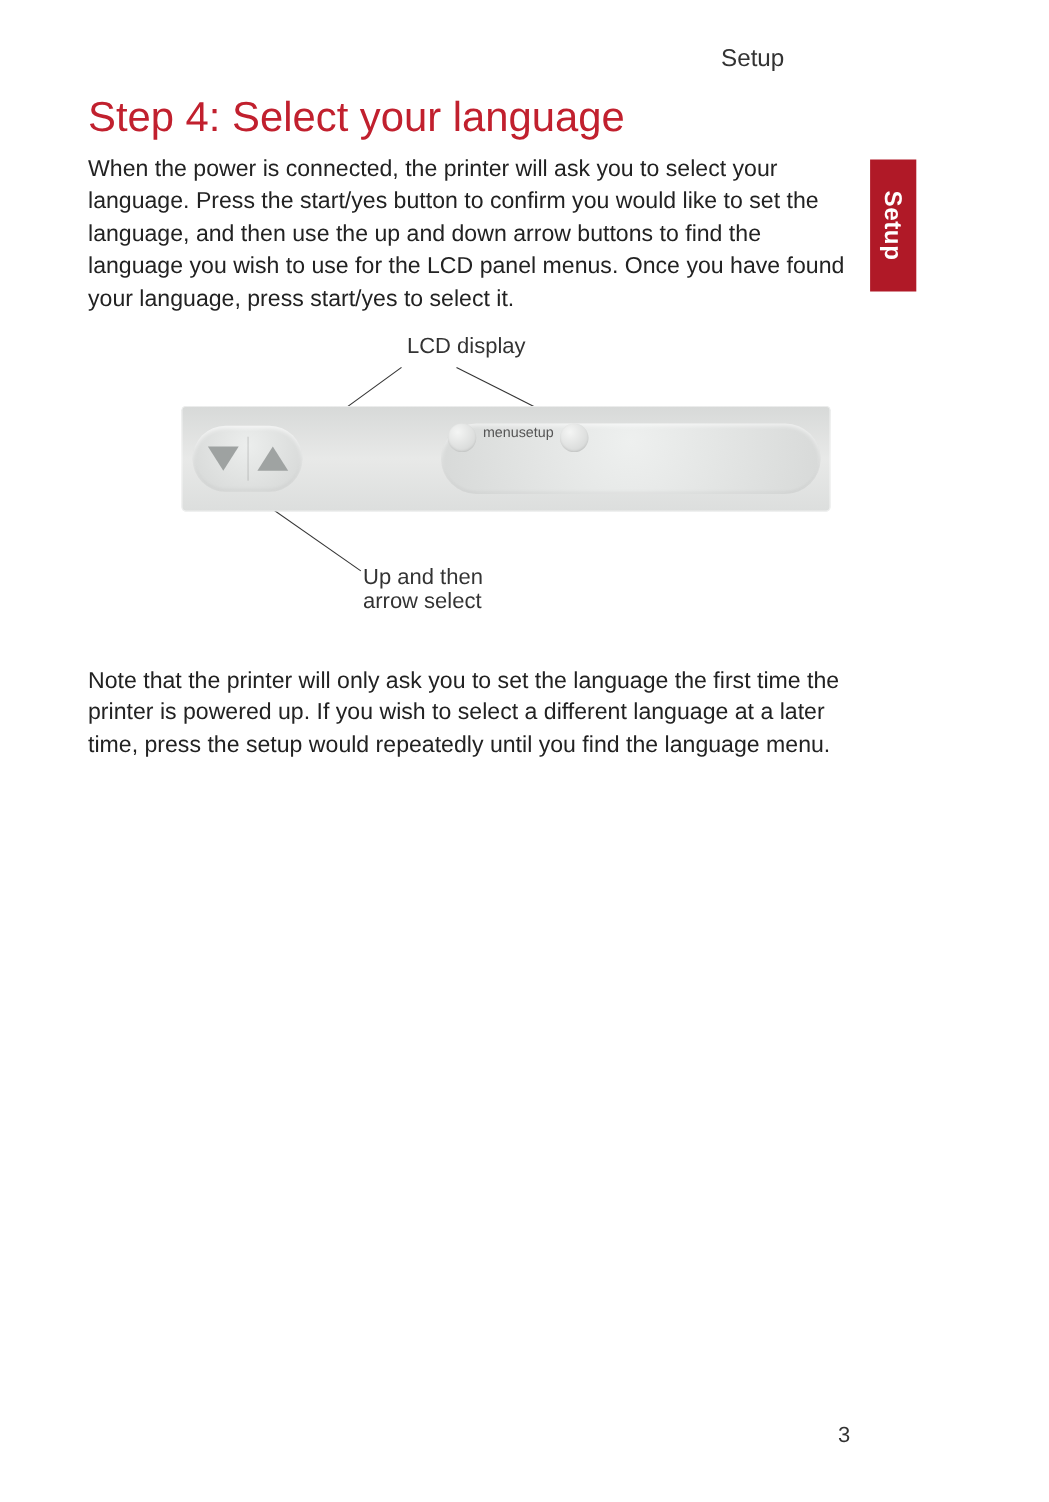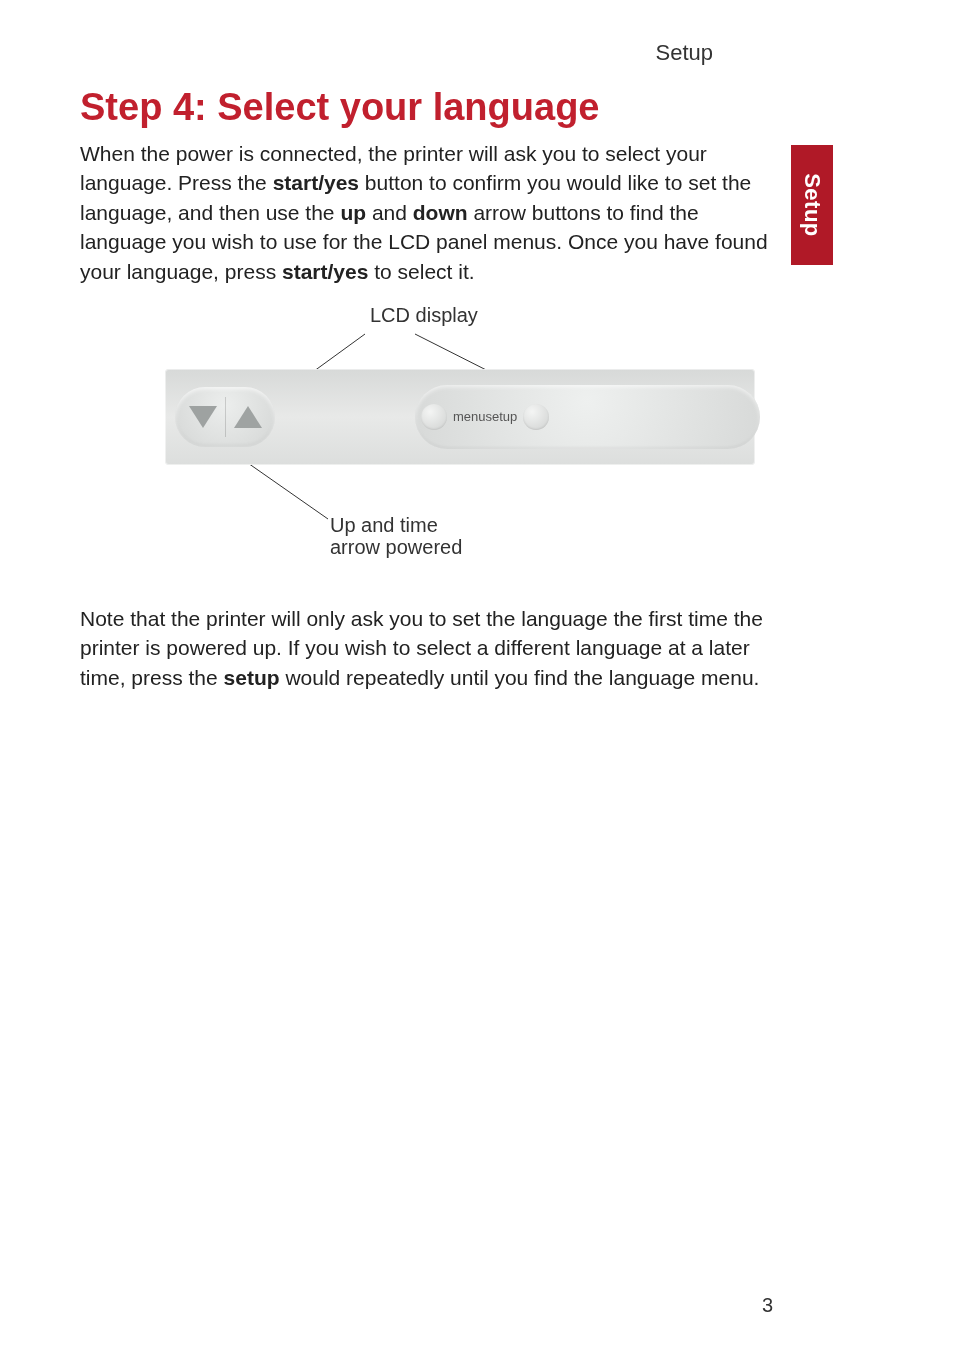--- a/index.html
+++ b/index.html
@@ -40,32 +40,32 @@
     align-items: center;
     justify-content: center;
   }
   .side-tab span {
     transform: rotate(90deg);
     white-space: nowrap;
     letter-spacing: 0.5px;
   }
   h1 {
     color: #c1202e;
-    font-weight: 700;
+    font-weight: 400;
     font-size: 38px;
     margin: 20px 0 10px 0;
   }
   p.body {
     font-size: 21px;
     line-height: 1.4;
     margin: 0 0 18px 0;
     max-width: 760px;
     color: #222;
   }
-  p.body b { font-weight: 700; }
+  p.body b { font-weight: 400; }
 
   
   .diagram-wrap {
     position: relative;
     width: 760px;
     height: 270px;
     margin: 10px 0 30px 0;
   }
   .lcd-label {
     position: absolute;
@@ -125,28 +125,28 @@
   .tri-down { border-top: 22px solid #9ea2a1; }
   .tri-up   { border-bottom: 22px solid #9fa3a2; }
   .divider {
     width: 1px; height: 40px;
     background: rgba(0,0,0,0.15);
     margin: 0 2px;
   }
 
   .lcd-cluster {
     position: absolute;
-    left: 250px;
+    left: 236px;
     top: 16px;
     width: 345px;
     height: 64px;
     border-radius: 34px;
     background: radial-gradient(circle at 50% 25%, #eef0ef, #d7d9d8);
     display: flex;
-    align-items: center;
+    align-items: flex-start;
     box-shadow: inset 0 2px 4px rgba(255,255,255,0.6), inset 0 -2px 3px rgba(0,0,0,0.05);
   }
   .mini-btn {
     width: 26px; height: 26px;
     border-radius: 50%;
     background: radial-gradient(circle at 35% 30%, #f4f5f4, #cfd1d0);
     margin: 0 6px;
     box-shadow: inset 0 -1px 2px rgba(0,0,0,0.1);
     flex: 0 0 auto;
   }
@@ -194,22 +194,22 @@
 
   <h1>Step 4: Select your language</h1>
 
   <p class="body">
     <span>When the power is connected, the printer will ask you to select your language. Press the </span><b>start/yes</b><span> button to confirm you would like to set the language, and then use the </span><b>up</b><span> and </span><b>down</b><span> arrow buttons to find the language you wish to use for the LCD panel menus. Once you have found your language, press </span><b>start/yes</b><span> to select it.</span>
   </p>
 
   <div class="diagram-wrap">
     <div class="lcd-label">LCD display</div>
     <div class="arrow-label">
-      <span>Up and time</span><br>
-      <span>arrow powered</span>
+      <span>Up and then</span><br>
+      <span>arrow select</span>
     </div>
 
     <svg class="lines" viewBox="0 0 760 270">
       <line x1="285" y1="30" x2="230" y2="70" stroke="#333" stroke-width="1"></line>
       <line x1="335" y1="30" x2="430" y2="78" stroke="#333" stroke-width="1"></line>
       <line x1="248" y1="215" x2="155" y2="150" stroke="#333" stroke-width="1"></line>
     </svg>
 
     <div class="panel">
       <div class="arrows-cluster">

